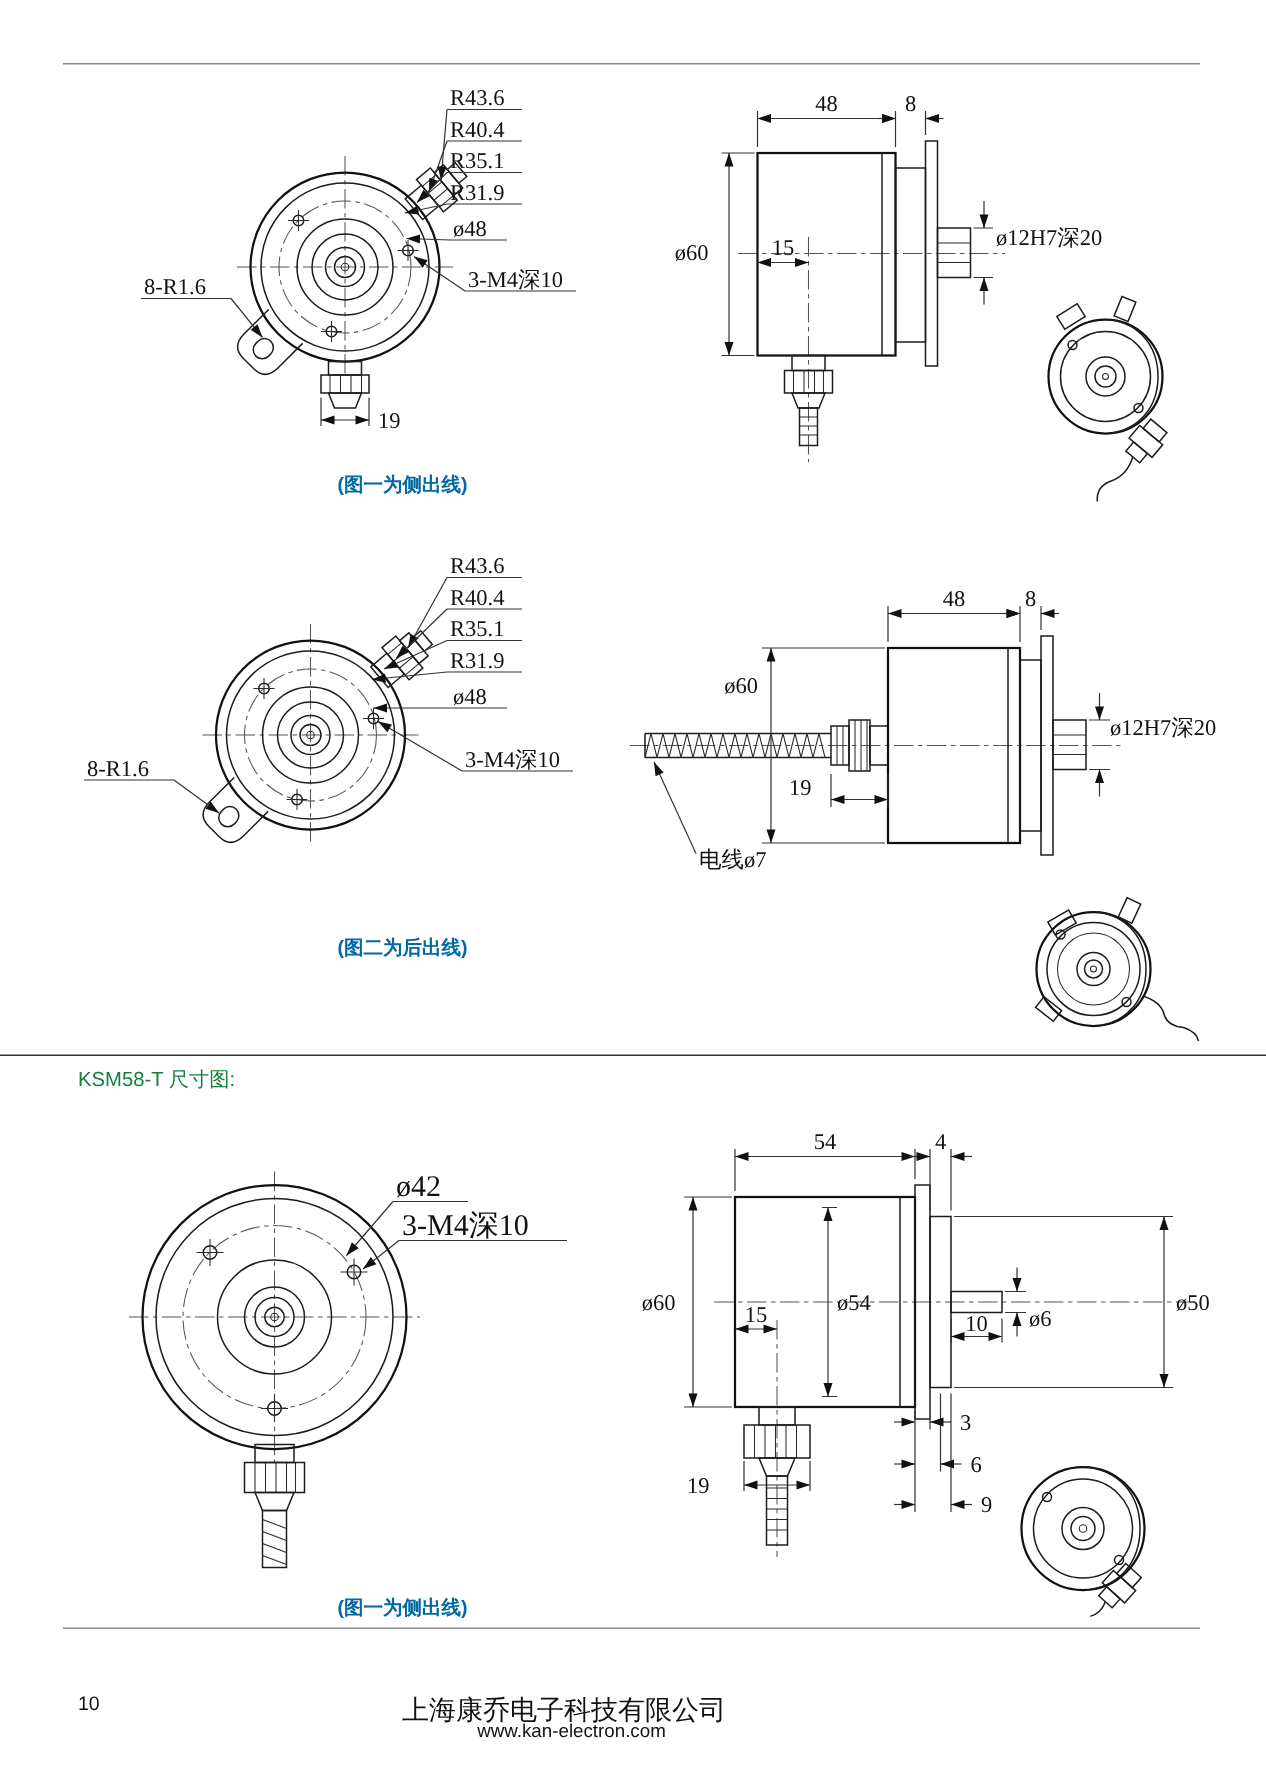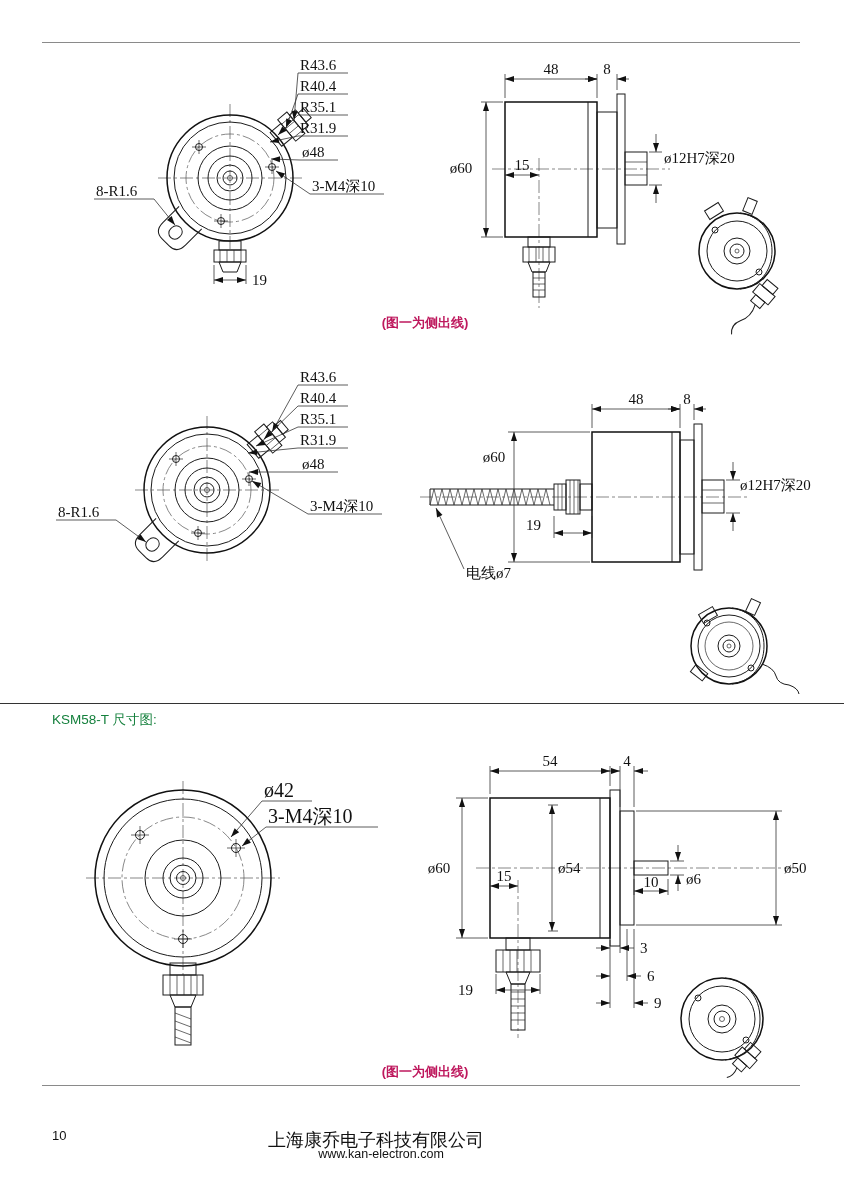--- a/index.html
+++ b/index.html
@@ -4,22 +4,22 @@
 <style>
   * { margin:0; padding:0; box-sizing:border-box; }
   html,body { background:#e8e8e8; }
   .page { position:relative; width:844px; height:1193px; background:#ffffff; margin:0 auto;
           font-family:"Liberation Sans", sans-serif; overflow:hidden; }
   .rule { position:absolute; height:1px; background:#8a8a8a; }
   .rule.top    { left:42px; top:42px;  width:758px; }
   .rule.bottom { left:42px; top:1085px; width:758px; }
   .rule.divider{ left:0;   top:703px; width:844px; background:#333; }
   .section-label { position:absolute; left:52px; top:711px; font-size:13.5px; color:#15803d; }
-  .caption { position:absolute; width:400px; left:225px; text-align:center;
-             font-size:13px; font-weight:bold; color:#be185d; }
+  .caption { position:absolute; width:400px; left:225px; text-align:left;
+             font-size:13px; font-weight:bold; color:#0369a1; }
   #cap1 { top:314px; } #cap2 { top:623px; } #cap3 { top:1063px; }
   .footer-num     { position:absolute; left:52px; top:1128px; font-size:13px; color:#111; }
   .footer-company { position:absolute; left:0; top:1128px; width:752px; text-align:center; font-size:18px; color:#111; }
   .footer-url     { position:absolute; left:0; top:1147px; width:762px; text-align:center; font-size:12.5px; color:#111; }
   svg.drawing { position:absolute; left:0; top:0; }
   svg text { font-family:"Liberation Serif", serif; fill:#111; }
   .dim  { font-size:15px; }
   .dimL { font-size:20px; }
   .ol  { stroke:#1c1c1c; stroke-width:1;   fill:none; }
   .ol2 { stroke:#111;    stroke-width:1.5; fill:none; }
@@ -413,20 +413,21 @@
       <g transform="rotate(42 753 1050)">
         <rect class="ol" x="746" y="1046" width="14" height="9"></rect>
         <rect class="ol" x="743" y="1055" width="20" height="11"></rect>
         <rect class="ol" x="747" y="1066" width="12" height="8"></rect>
         <path class="ol" d="M753,1074 q3,8 -1,14"></path>
       </g>
     </g>
   </svg>
 
   <div class="caption" id="cap1">(图一为侧出线)</div>
+  <div class="caption" id="cap2">(图二为后出线)</div>
   <div class="rule divider"></div>
   <div class="section-label">KSM58-T 尺寸图:</div>
   <div class="caption" id="cap3">(图一为侧出线)</div>
   <div class="rule bottom"></div>
   <div class="footer-num">10</div>
   <div class="footer-company">上海康乔电子科技有限公司</div>
   <div class="footer-url">www.kan-electron.com</div>
 </div>
 
 </body></html>

